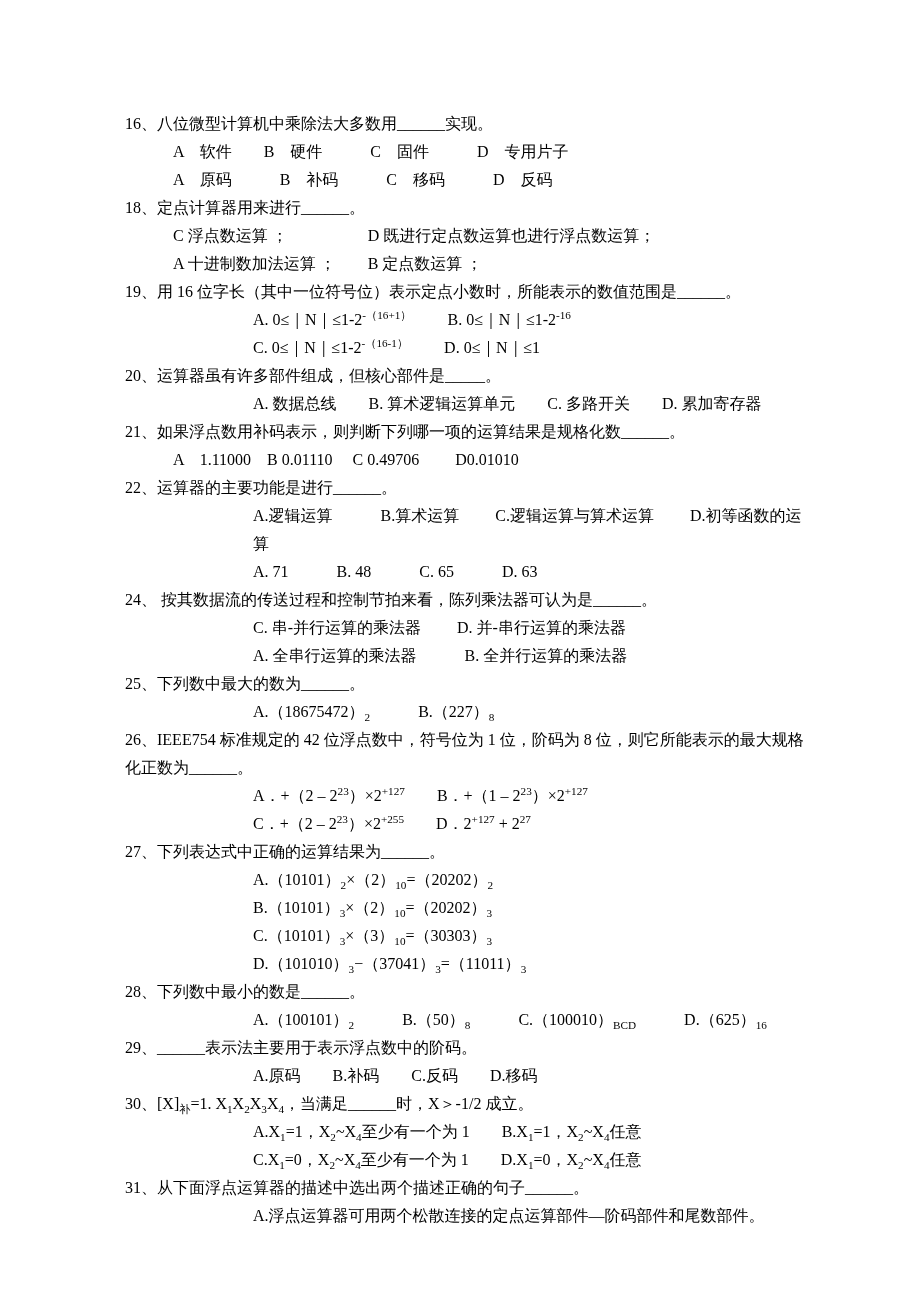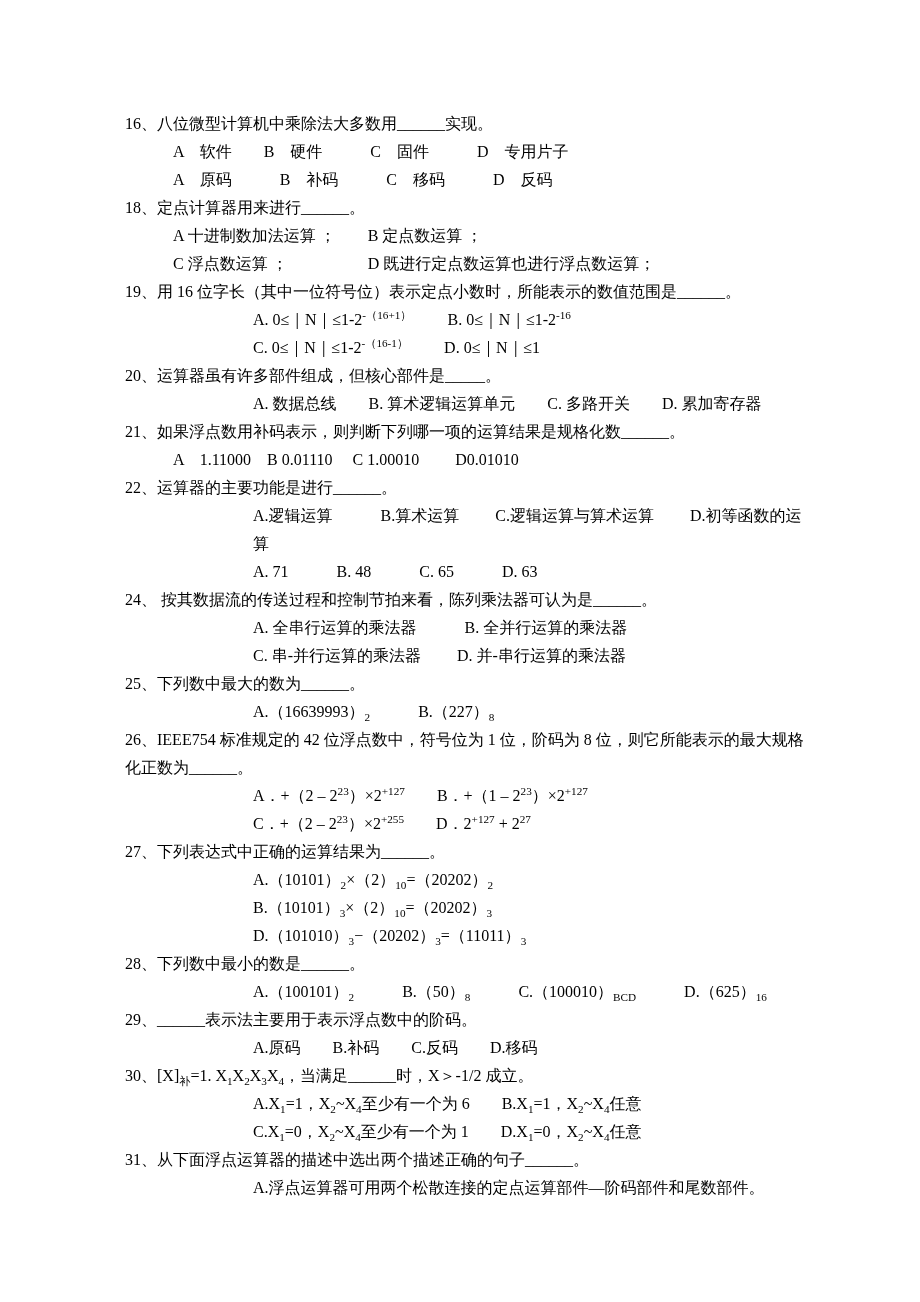--- a/index.html
+++ b/index.html
@@ -40,63 +40,63 @@
   <div>16、八位微型计算机中乘除法大多数用______实现。</div>
   <div class="opts">A　软件　　B　硬件　　　C　固件　　　D　专用片子</div>
 </div>
 
 <div class="q">
   <div class="opts">A　原码　　　B　补码　　　C　移码　　　D　反码</div>
 </div>
 
 <div class="q">
   <div>18、定点计算器用来进行______。</div>
+  <div class="opts">C 浮点数运算 ；　　　　　D 既进行定点数运算也进行浮点数运算；</div>
   <div class="opts">A 十进制数加法运算 ；　　B 定点数运算 ；</div>
-  <div class="opts">C 浮点数运算 ；　　　　　D 既进行定点数运算也进行浮点数运算；</div>
 </div>
 
 <div class="q">
   <div>19、用 16 位字长（其中一位符号位）表示定点小数时，所能表示的数值范围是______。</div>
   <div class="opts-8">
     <span>A. 0≤｜N｜≤1-2</span><span class="sup">-（16+1）</span><span>　　 B. 0≤｜N｜≤1-2</span><span class="sup">-16</span>
   </div>
   <div class="opts-8">
     <span>C. 0≤｜N｜≤1-2</span><span class="sup">-（16-1）</span><span>　　 D. 0≤｜N｜≤1</span>
   </div>
 </div>
 
 <div class="q">
   <div>20、运算器虽有许多部件组成，但核心部件是_____。</div>
   <div class="opts-8">A. 数据总线　　B. 算术逻辑运算单元　　C. 多路开关　　D. 累加寄存器</div>
 </div>
 
 <div class="q">
   <div>21、如果浮点数用补码表示，则判断下列哪一项的运算结果是规格化数______。</div>
-  <div class="opts">A　1.11000　B 0.01110　 C 1.00010　　 D0.01010</div>
+  <div class="opts">A　1.11000　B 0.01110　 C 0.49706　　 D0.01010</div>
 </div>
 
 <div class="q">
   <div>22、运算器的主要功能是进行______。</div>
   <div class="opts-8">A.逻辑运算　　　B.算术运算　　 C.逻辑运算与算术运算　　 D.初等函数的运算</div>
 </div>
 
 <div class="q">
   <div class="opts-8">A. 71　　　B. 48　　　C. 65　　　D. 63</div>
 </div>
 
 <div class="q">
   <div>24、 按其数据流的传送过程和控制节拍来看，陈列乘法器可认为是______。</div>
+  <div class="opts-8">C. 串-并行运算的乘法器　　 D. 并-串行运算的乘法器</div>
   <div class="opts-8">A. 全串行运算的乘法器　　　B. 全并行运算的乘法器</div>
-  <div class="opts-8">C. 串-并行运算的乘法器　　 D. 并-串行运算的乘法器</div>
 </div>
 
 <div class="q">
   <div>25、下列数中最大的数为______。</div>
   <div class="opts-8">
-    <span>A.（16639993）</span><span class="sub">2</span><span>　　　B.（227）</span><span class="sub">8</span>
+    <span>A.（18675472）</span><span class="sub">2</span><span>　　　B.（227）</span><span class="sub">8</span>
   </div>
 </div>
 
 <div class="q">
   <div>26、IEEE754 标准规定的 42 位浮点数中，符号位为 1 位，阶码为 8 位，则它所能表示的最大规格化正数为______。</div>
   <div class="opts-8">
     <span>A．+（2 – 2</span><span class="sup">23</span><span>）×2</span><span class="sup">+127</span><span>　　B．+（1 – 2</span><span class="sup">23</span><span>）×2</span><span class="sup">+127</span>
   </div>
   <div class="opts-8">
     <span>C．+（2 – 2</span><span class="sup">23</span><span>）×2</span><span class="sup">+255</span><span>　　D．2</span><span class="sup">+127</span><span> + 2</span><span class="sup">27</span>
@@ -105,42 +105,45 @@
 
 <div class="q">
   <div>27、下列表达式中正确的运算结果为______。</div>
   <div class="opts-8">
     <span>A.（10101）</span><span class="sub">2</span><span>×（2）</span><span class="sub">10</span><span>=（20202）</span><span class="sub">2</span>
   </div>
   <div class="opts-8">
     <span>B.（10101）</span><span class="sub">3</span><span>×（2）</span><span class="sub">10</span><span>=（20202）</span><span class="sub">3</span>
   </div>
   <div class="opts-8">
-    <span>D.（101010）</span><span class="sub">3</span><span>−（20202）</span><span class="sub">3</span><span>=（11011）</span><span class="sub">3</span>
+    <span>C.（10101）</span><span class="sub">3</span><span>×（3）</span><span class="sub">10</span><span>=（30303）</span><span class="sub">3</span>
+  </div>
+  <div class="opts-8">
+    <span>D.（101010）</span><span class="sub">3</span><span>−（37041）</span><span class="sub">3</span><span>=（11011）</span><span class="sub">3</span>
   </div>
 </div>
 
 <div class="q">
   <div>28、下列数中最小的数是______。</div>
   <div class="opts-8">
     <span>A.（100101）</span><span class="sub">2</span><span>　　　B.（50）</span><span class="sub">8</span><span>　　　C.（100010）</span><span class="sub">BCD</span><span>　　　D.（625）</span><span class="sub">16</span>
   </div>
 </div>
 
 <div class="q">
   <div>29、______表示法主要用于表示浮点数中的阶码。</div>
   <div class="opts-8">A.原码　　B.补码　　C.反码　　D.移码</div>
 </div>
 
 <div class="q">
   <div>
     <span>30、[X]</span><span class="sub">补</span><span>=1. X</span><span class="sub">1</span><span>X</span><span class="sub">2</span><span>X</span><span class="sub">3</span><span>X</span><span class="sub">4</span><span>，当满足______时，X＞-1/2 成立。</span>
   </div>
   <div class="opts-8">
-    <span>A.X</span><span class="sub">1</span><span>=1，X</span><span class="sub">2</span><span>~X</span><span class="sub">4</span><span>至少有一个为 6　　B.X</span><span class="sub">1</span><span>=1，X</span><span class="sub">2</span><span>~X</span><span class="sub">4</span><span>任意</span>
+    <span>A.X</span><span class="sub">1</span><span>=1，X</span><span class="sub">2</span><span>~X</span><span class="sub">4</span><span>至少有一个为 1　　B.X</span><span class="sub">1</span><span>=1，X</span><span class="sub">2</span><span>~X</span><span class="sub">4</span><span>任意</span>
   </div>
   <div class="opts-8">
     <span>C.X</span><span class="sub">1</span><span>=0，X</span><span class="sub">2</span><span>~X</span><span class="sub">4</span><span>至少有一个为 1　　D.X</span><span class="sub">1</span><span>=0，X</span><span class="sub">2</span><span>~X</span><span class="sub">4</span><span>任意</span>
   </div>
 </div>
 
 <div class="q">
   <div>31、从下面浮点运算器的描述中选出两个描述正确的句子______。</div>
   <div class="opts-8">A.浮点运算器可用两个松散连接的定点运算部件—阶码部件和尾数部件。</div>
 

